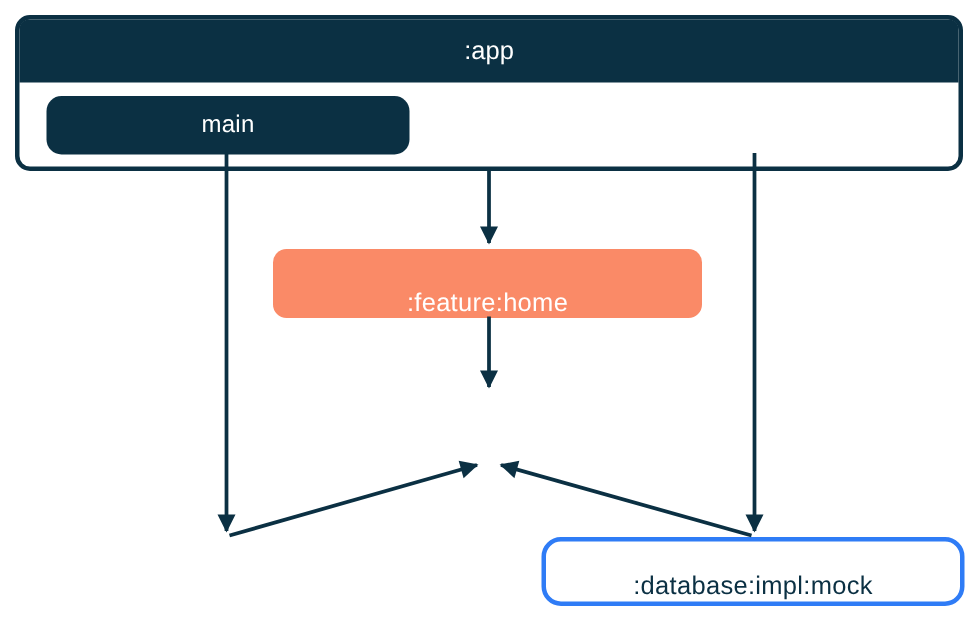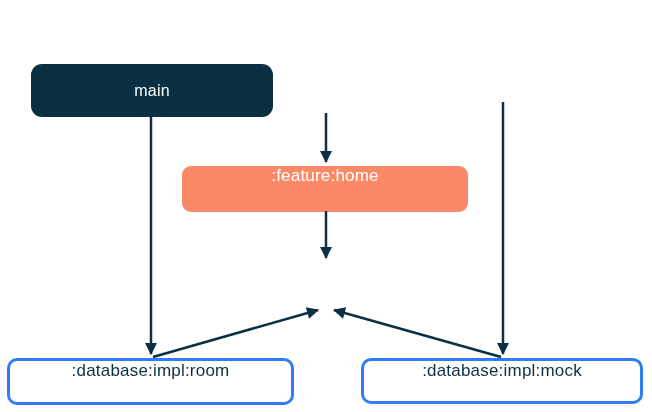--- a/index.html
+++ b/index.html
@@ -18,21 +18,21 @@
   .stage {
     position: relative;
     width: 652px;
     height: 412px;
     background: var(--white);
     overflow: hidden;
   }
   .node {
     position: absolute;
     display: flex;
-    align-items: flex-start;
+    align-items: flex-end;
     justify-content: center;
     font-size: 17px;
     letter-spacing: 0.2px;
   }
   
   .app-box {
     left: 10px; top: 10px;
     width: 632px; height: 104px;
     background: var(--white);
     border: 3px solid var(--navy);
@@ -52,24 +52,23 @@
   .pill {
     position: absolute;
     border-radius: 10px;
     display: flex;
     align-items: center;
     justify-content: center;
     font-size: 16px;
   }
   .pill-main {
     left: 31px; top: 64px;
-    width: 242px; height: 53px;
+    width: 242px; height: 39px;
     background: var(--navy);
     color: var(--white);
-    border-radius: 11px;
   }
   .pill-androidtest {
     left: 383px; top: 64px;
     width: 241px; height: 39px;
     background: var(--green);
     color: var(--navy);
   }
   .feature-home {
     left: 182px; top: 166px;
     width: 286px; height: 46px;
@@ -89,50 +88,52 @@
     border: 3px solid var(--border-blue);
     border-radius: 10px;
     color: var(--navy);
   }
   .impl-room {
     left: 7px; top: 358px;
     width: 287px; height: 47px;
   }
   .impl-mock {
     left: 361px; top: 358px;
-    width: 282px; height: 46px;
+    width: 282px; height: 46px; border-radius: 13px;
   }
   svg.edges {
     position: absolute;
     left: 0; top: 0;
     width: 652px; height: 412px;
     pointer-events: none;
   }
   svg.edges line { stroke: var(--navy); stroke-width: 2.5; }
   svg.edges .arrowhead { fill: var(--navy); }
 </style>
 </head>
 <body>
 
 <div class="stage">
 
+  <div class="app-box">
+    <div class="app-header">
+      <span>:app</span>
+    </div>
+  </div>
 
   <div class="pill pill-main node">
     <span>main</span>
   </div>
 
 
   <div class="node feature-home">
     <span>:feature:home</span>
   </div>
 
 
-  <div class="node impl-box impl-room">
-    <span>:database:impl:room</span>
-  </div>
 
   <div class="node impl-box impl-mock">
     <span>:database:impl:mock</span>
   </div>
 
   <svg class="edges" viewBox="0 0 652 412" xmlns="http://www.w3.org/2000/svg">
     <defs>
       <marker id="arrow" viewBox="0 0 14 14" refX="12" refY="7" markerWidth="14" markerHeight="14" markerUnits="userSpaceOnUse" orient="auto">
         <path class="arrowhead" d="M1,1 L13,7 L1,13 Z"></path>
       </marker>

